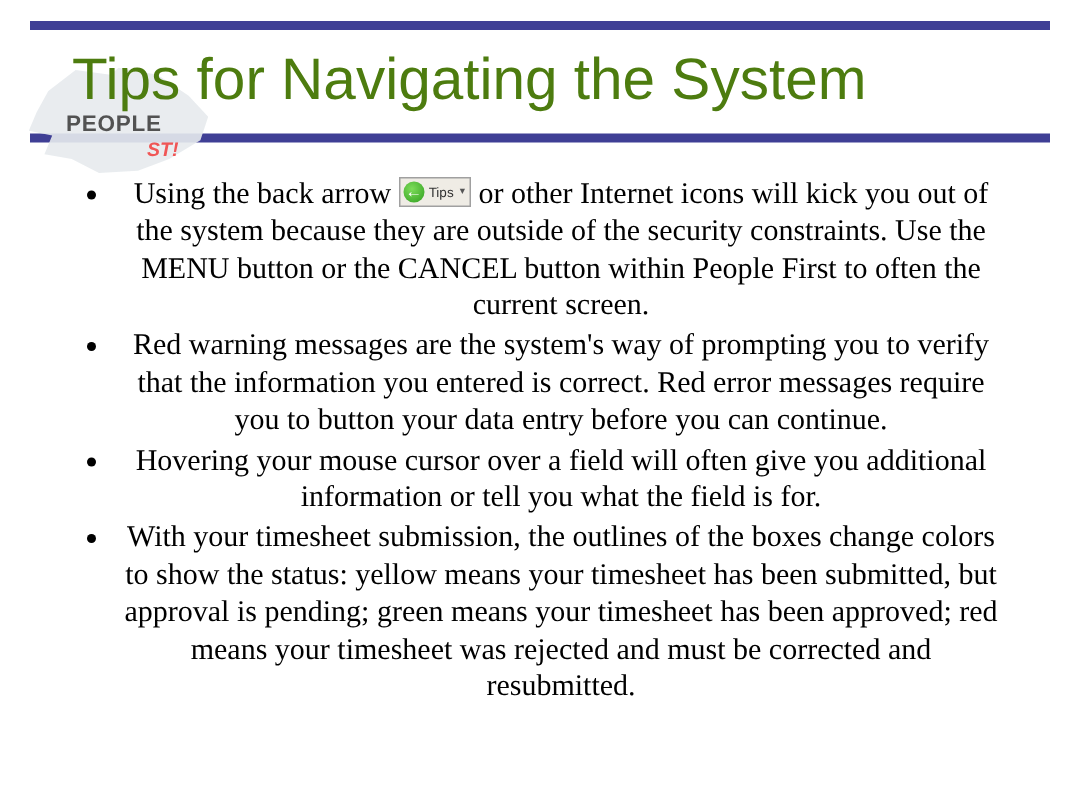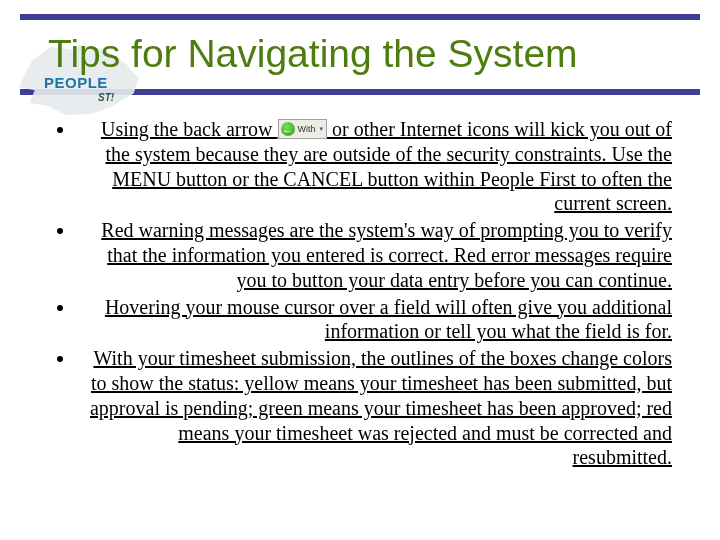--- a/index.html
+++ b/index.html
@@ -45,52 +45,51 @@
       92% 66%, 96% 46%, 86% 28%, 70% 10%
     );
   }
   .wm-people {
     position: absolute;
     left: 30px; top: 32px;
     font-family: Arial, Helvetica, sans-serif;
     font-weight: 800;
     font-size: 15px;
     letter-spacing: 0.5px;
-    color: #0369a1;
+    color: #404040;
   }
   .wm-st {
     position: absolute;
     left: 84px; top: 50px;
     font-family: Arial, Helvetica, sans-serif;
     font-style: italic;
     font-weight: 700;
-    font-size: 10px;
-    color: #14532d;
+    font-size: 13px;
+    color: #ef4444;
   }
   .title {
     position: relative;
     z-index: 2;
     font-family: Verdana, Geneva, sans-serif;
     color: #4d7c0f;
     font-size: 39px;
     line-height: 1.05;
     margin: 14px 0 14px 28px;
     font-weight: 400;
   }
   ul.bullets {
     margin: 22px 28px 0 28px;
     padding: 0 0 0 28px;
     list-style: disc;
     font-size: 20px;
     line-height: 1.24;
   }
   ul.bullets li {
     margin-bottom: 2px;
-    text-align: right;
-    text-decoration: underline;
+    text-align: center;
   }
   .inline-back {
     display: inline-flex;
     align-items: center;
     vertical-align: middle;
     height: 18px;
     border: 1px solid #a0a0a0;
     background: #efece5;
     padding: 0 3px 0 2px;
     gap: 3px;
@@ -132,21 +131,21 @@
 
   <h1 class="title">Tips for Navigating the System</h1>
 
   <div class="rule"></div>
 
   <ul class="bullets">
     <li>
       <span>Using the back arrow </span>
       <span class="inline-back">
         <span class="circ">←</span>
-        <span>With</span>
+        <span>Tips</span>
         <span class="tri">▾</span>
       </span>
       <span> or other Internet icons will kick you out of the system because they are outside of the security constraints.  Use the MENU button or the CANCEL button within People First to often the current screen.</span>
     </li>
     <li>
       <span>Red warning messages are the system's way of prompting you to verify that the information you entered is correct.  Red error messages require you to button your data entry before you can continue.</span>
     </li>
     <li>
       <span>Hovering your mouse cursor over a field will often give you additional information or tell you what the field is for.</span>
     </li>

